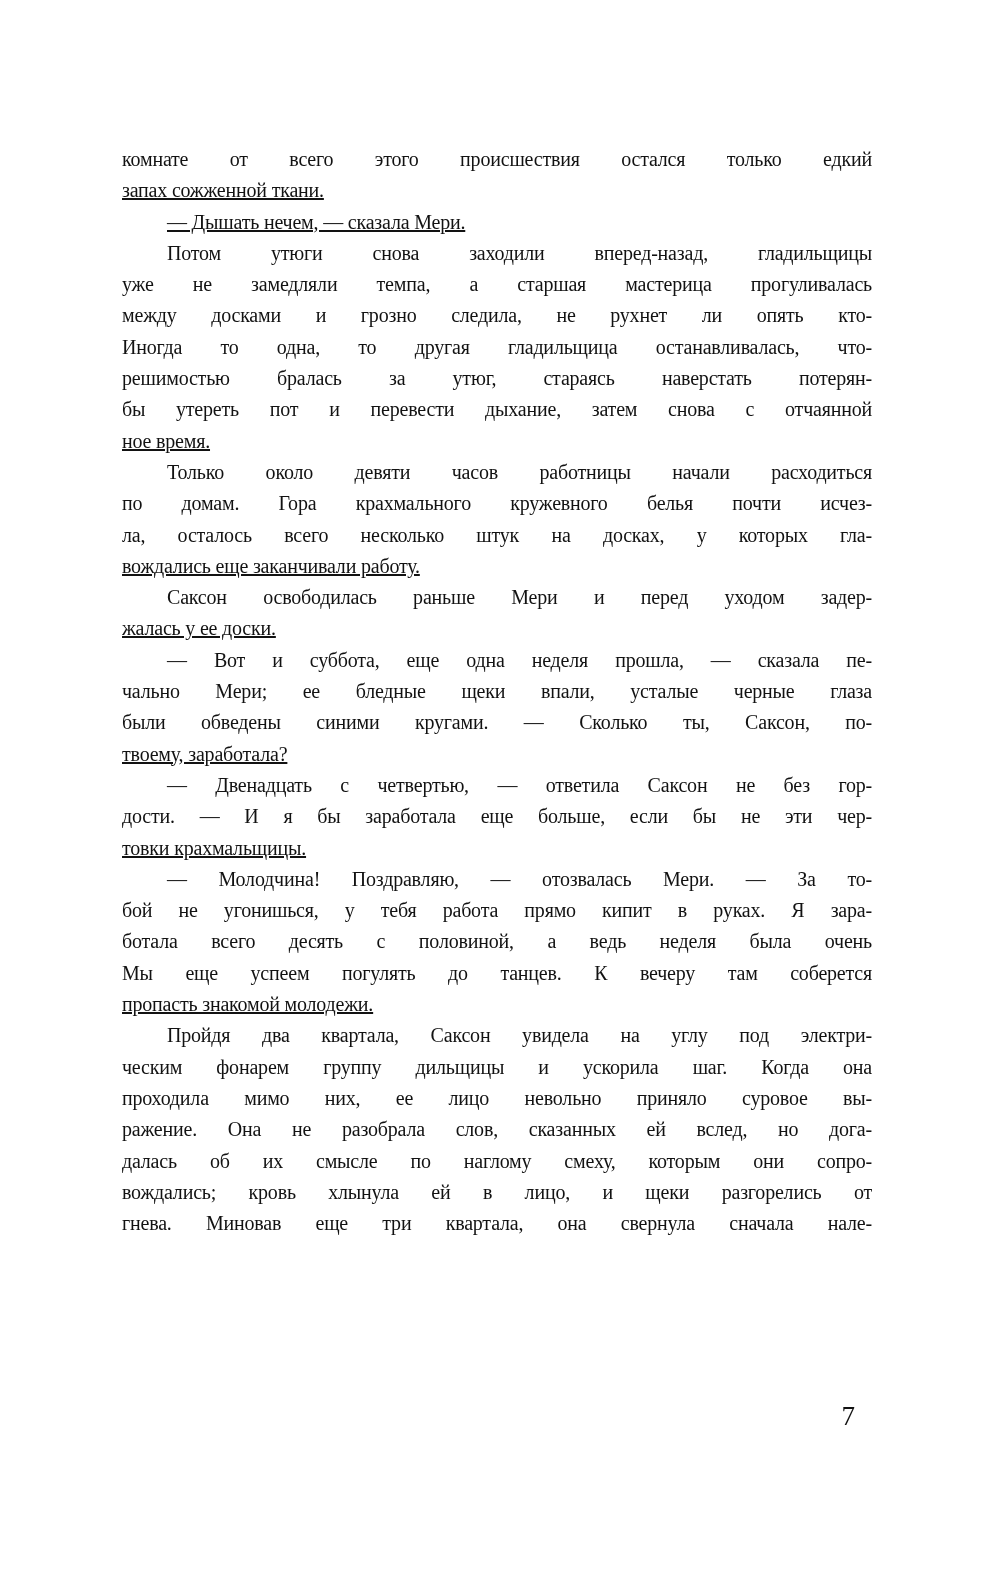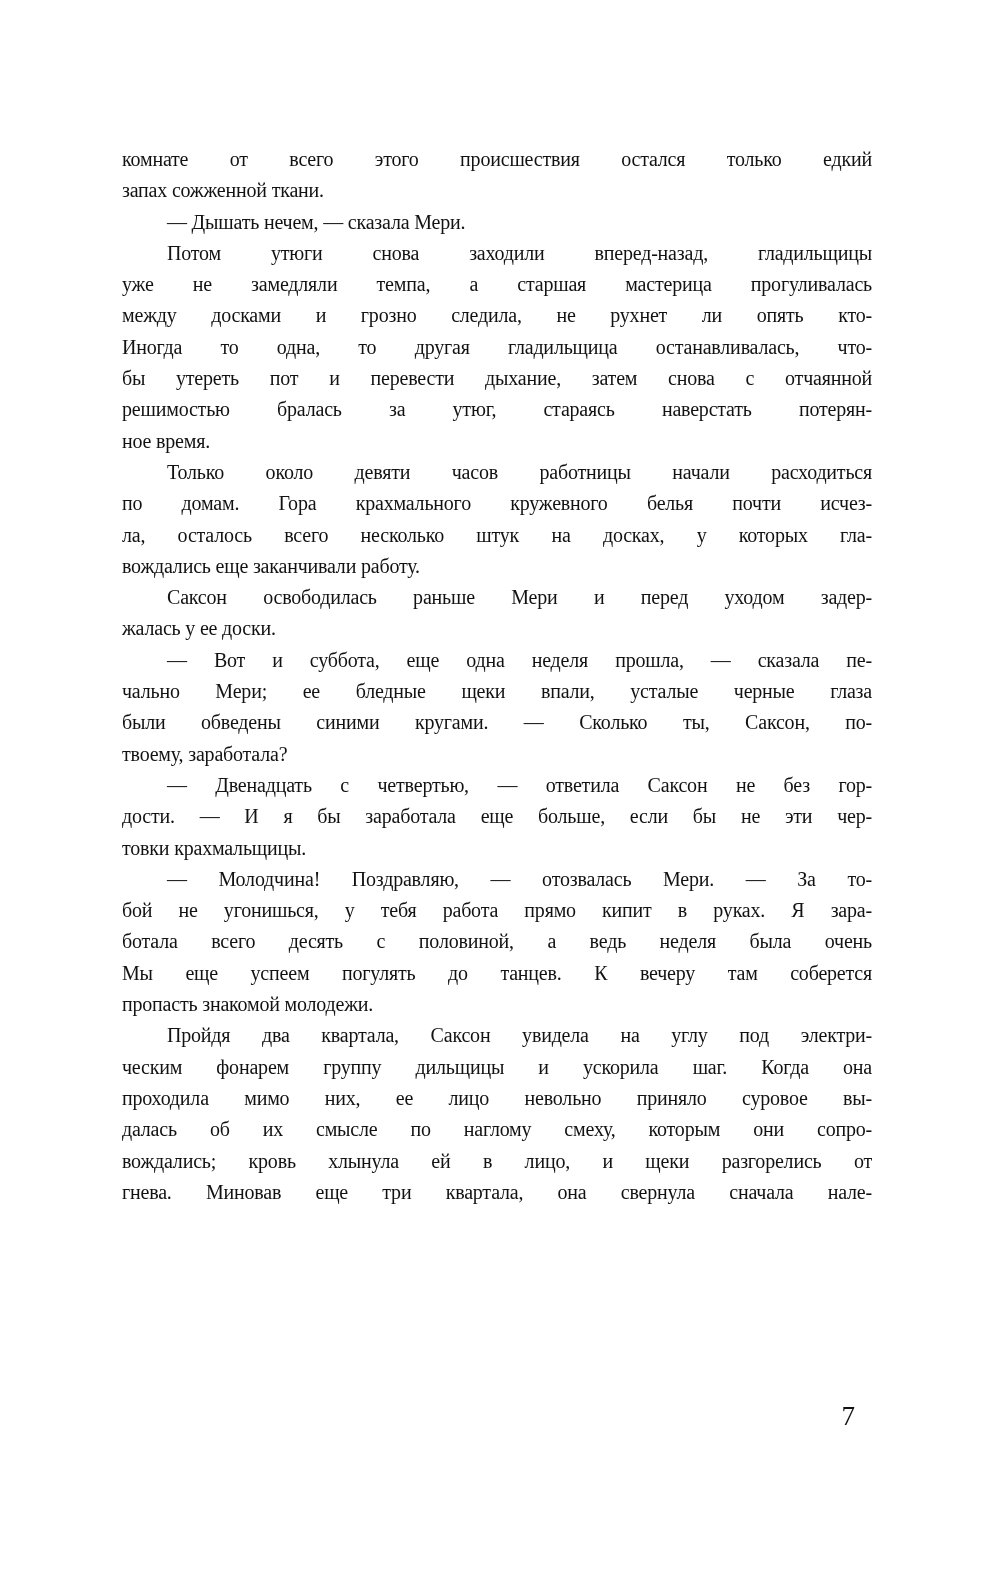--- a/index.html
+++ b/index.html
@@ -27,20 +27,21 @@
   }
   .text-line {
     height: 31.3px;
     overflow: hidden;
     text-align: justify;
     text-align-last: justify;
   }
   .text-line.no-justify {
     text-align: right;
     text-align-last: left;
+    text-decoration: underline;
   }
   .text-line.indent {
     text-indent: 45px;
   }
   .page-number {
     position: absolute;
     left: 105px;
     top: 1401px;
     width: 750px;
     text-align: right;
@@ -60,22 +61,22 @@
         <div class="text-line no-justify">запах сожженной ткани.</div>
       </div>
       <div>
         <div class="text-line no-justify indent">— Дышать нечем, — сказала Мери.</div>
       </div>
       <div>
         <div class="text-line indent">Потом утюги снова заходили вперед-назад, гладильщицы</div>
         <div class="text-line">уже не замедляли темпа, а старшая мастерица прогуливалась</div>
         <div class="text-line">между досками и грозно следила, не рухнет ли опять кто-</div>
         <div class="text-line">Иногда то одна, то другая гладильщица останавливалась, что-</div>
+        <div class="text-line">решимостью бралась за утюг, стараясь наверстать потерян-</div>
         <div class="text-line">бы утереть пот и перевести дыхание, затем снова с отчаянной</div>
-        <div class="text-line">решимостью бралась за утюг, стараясь наверстать потерян-</div>
         <div class="text-line no-justify">ное время.</div>
       </div>
       <div>
         <div class="text-line indent">Только около девяти часов работницы начали расходиться</div>
         <div class="text-line">по домам. Гора крахмального кружевного белья почти исчез-</div>
         <div class="text-line">ла, осталось всего несколько штук на досках, у которых гла-</div>
         <div class="text-line no-justify">вождались еще заканчивали работу.</div>
       </div>
       <div>
         <div class="text-line indent">Саксон освободилась раньше Мери и перед уходом задер-</div>
@@ -96,19 +97,20 @@
         <div class="text-line indent">— Молодчина! Поздравляю, — отозвалась Мери. — За то-</div>
         <div class="text-line">бой не угонишься, у тебя работа прямо кипит в руках. Я зара-</div>
         <div class="text-line">ботала всего десять с половиной, а ведь неделя была очень</div>
         <div class="text-line">Мы еще успеем погулять до танцев. К вечеру там соберется</div>
         <div class="text-line no-justify">пропасть знакомой молодежи.</div>
       </div>
       <div>
         <div class="text-line indent">Пройдя два квартала, Саксон увидела на углу под электри-</div>
         <div class="text-line">ческим фонарем группу дильщицы и ускорила шаг. Когда она</div>
         <div class="text-line">проходила мимо них, ее лицо невольно приняло суровое вы-</div>
+        <div class="text-line">ражение. Она не разобрала слов, сказанных ей вслед, но дога-</div>
         <div class="text-line">далась об их смысле по наглому смеху, которым они сопро-</div>
         <div class="text-line">вождались; кровь хлынула ей в лицо, и щеки разгорелись от</div>
         <div class="text-line">гнева. Миновав еще три квартала, она свернула сначала нале-</div>
       </div>
     </div>
   <div class="page-number">7</div>
 </div>
 
 </body></html>

